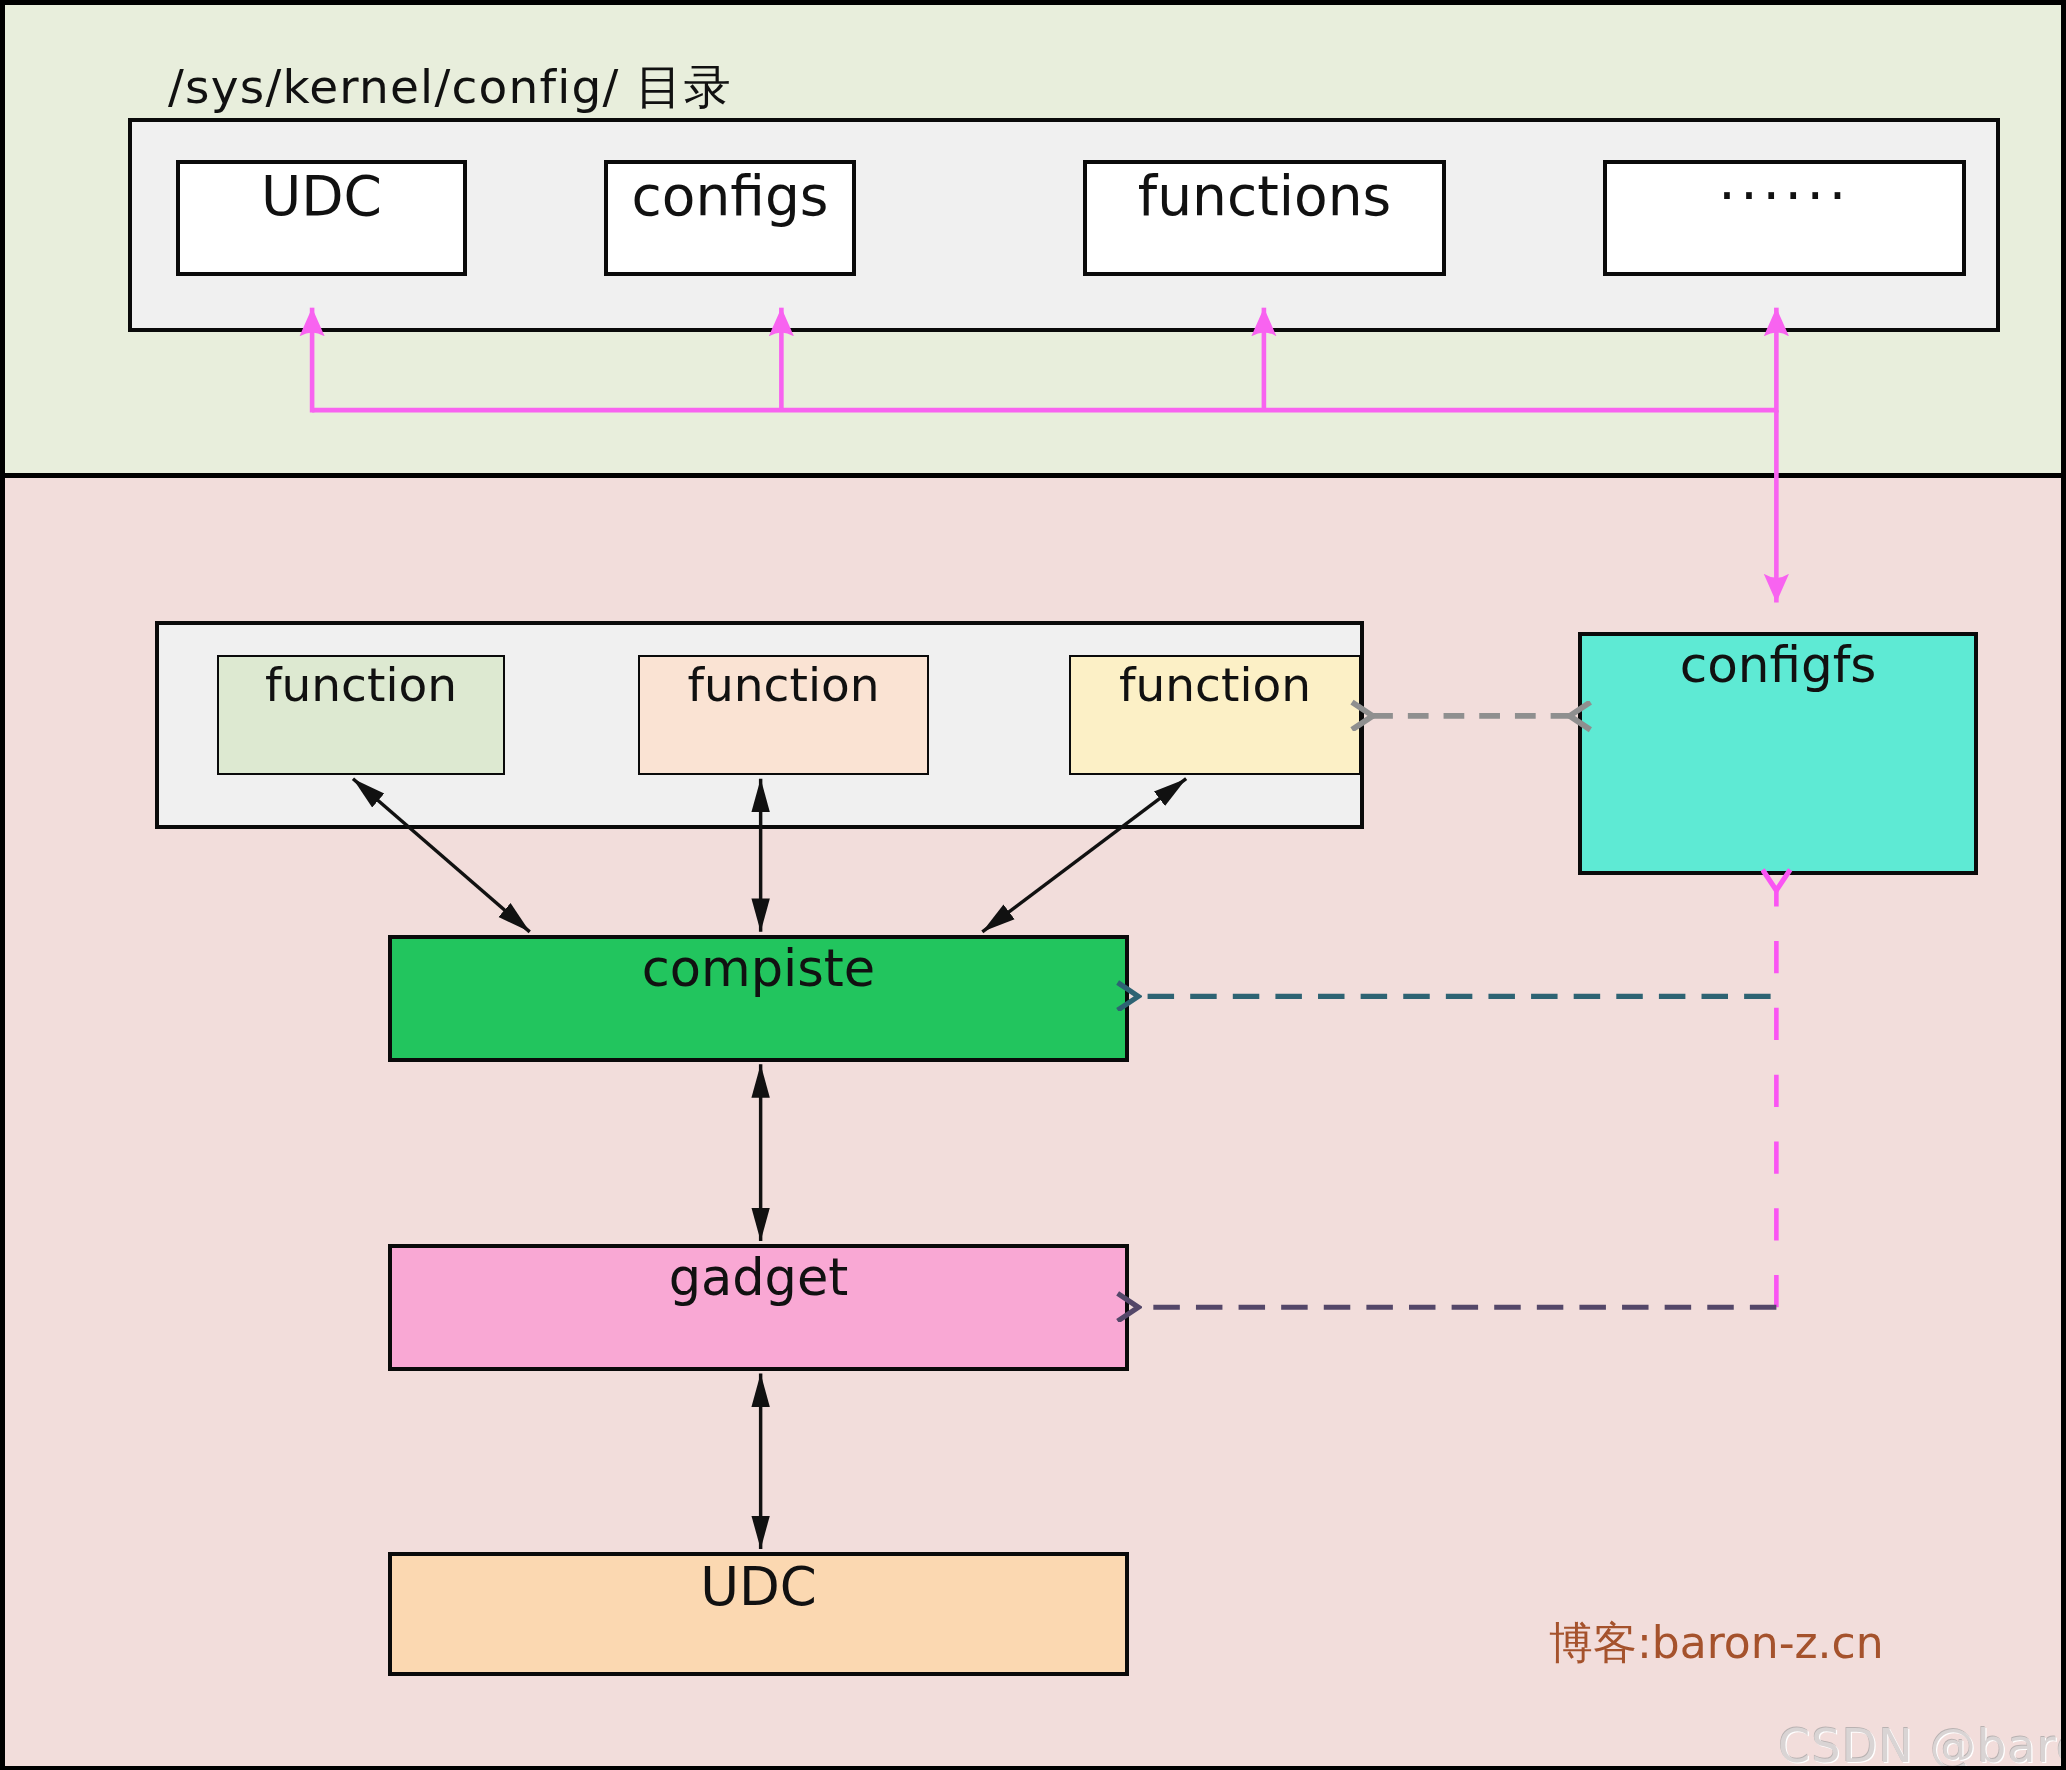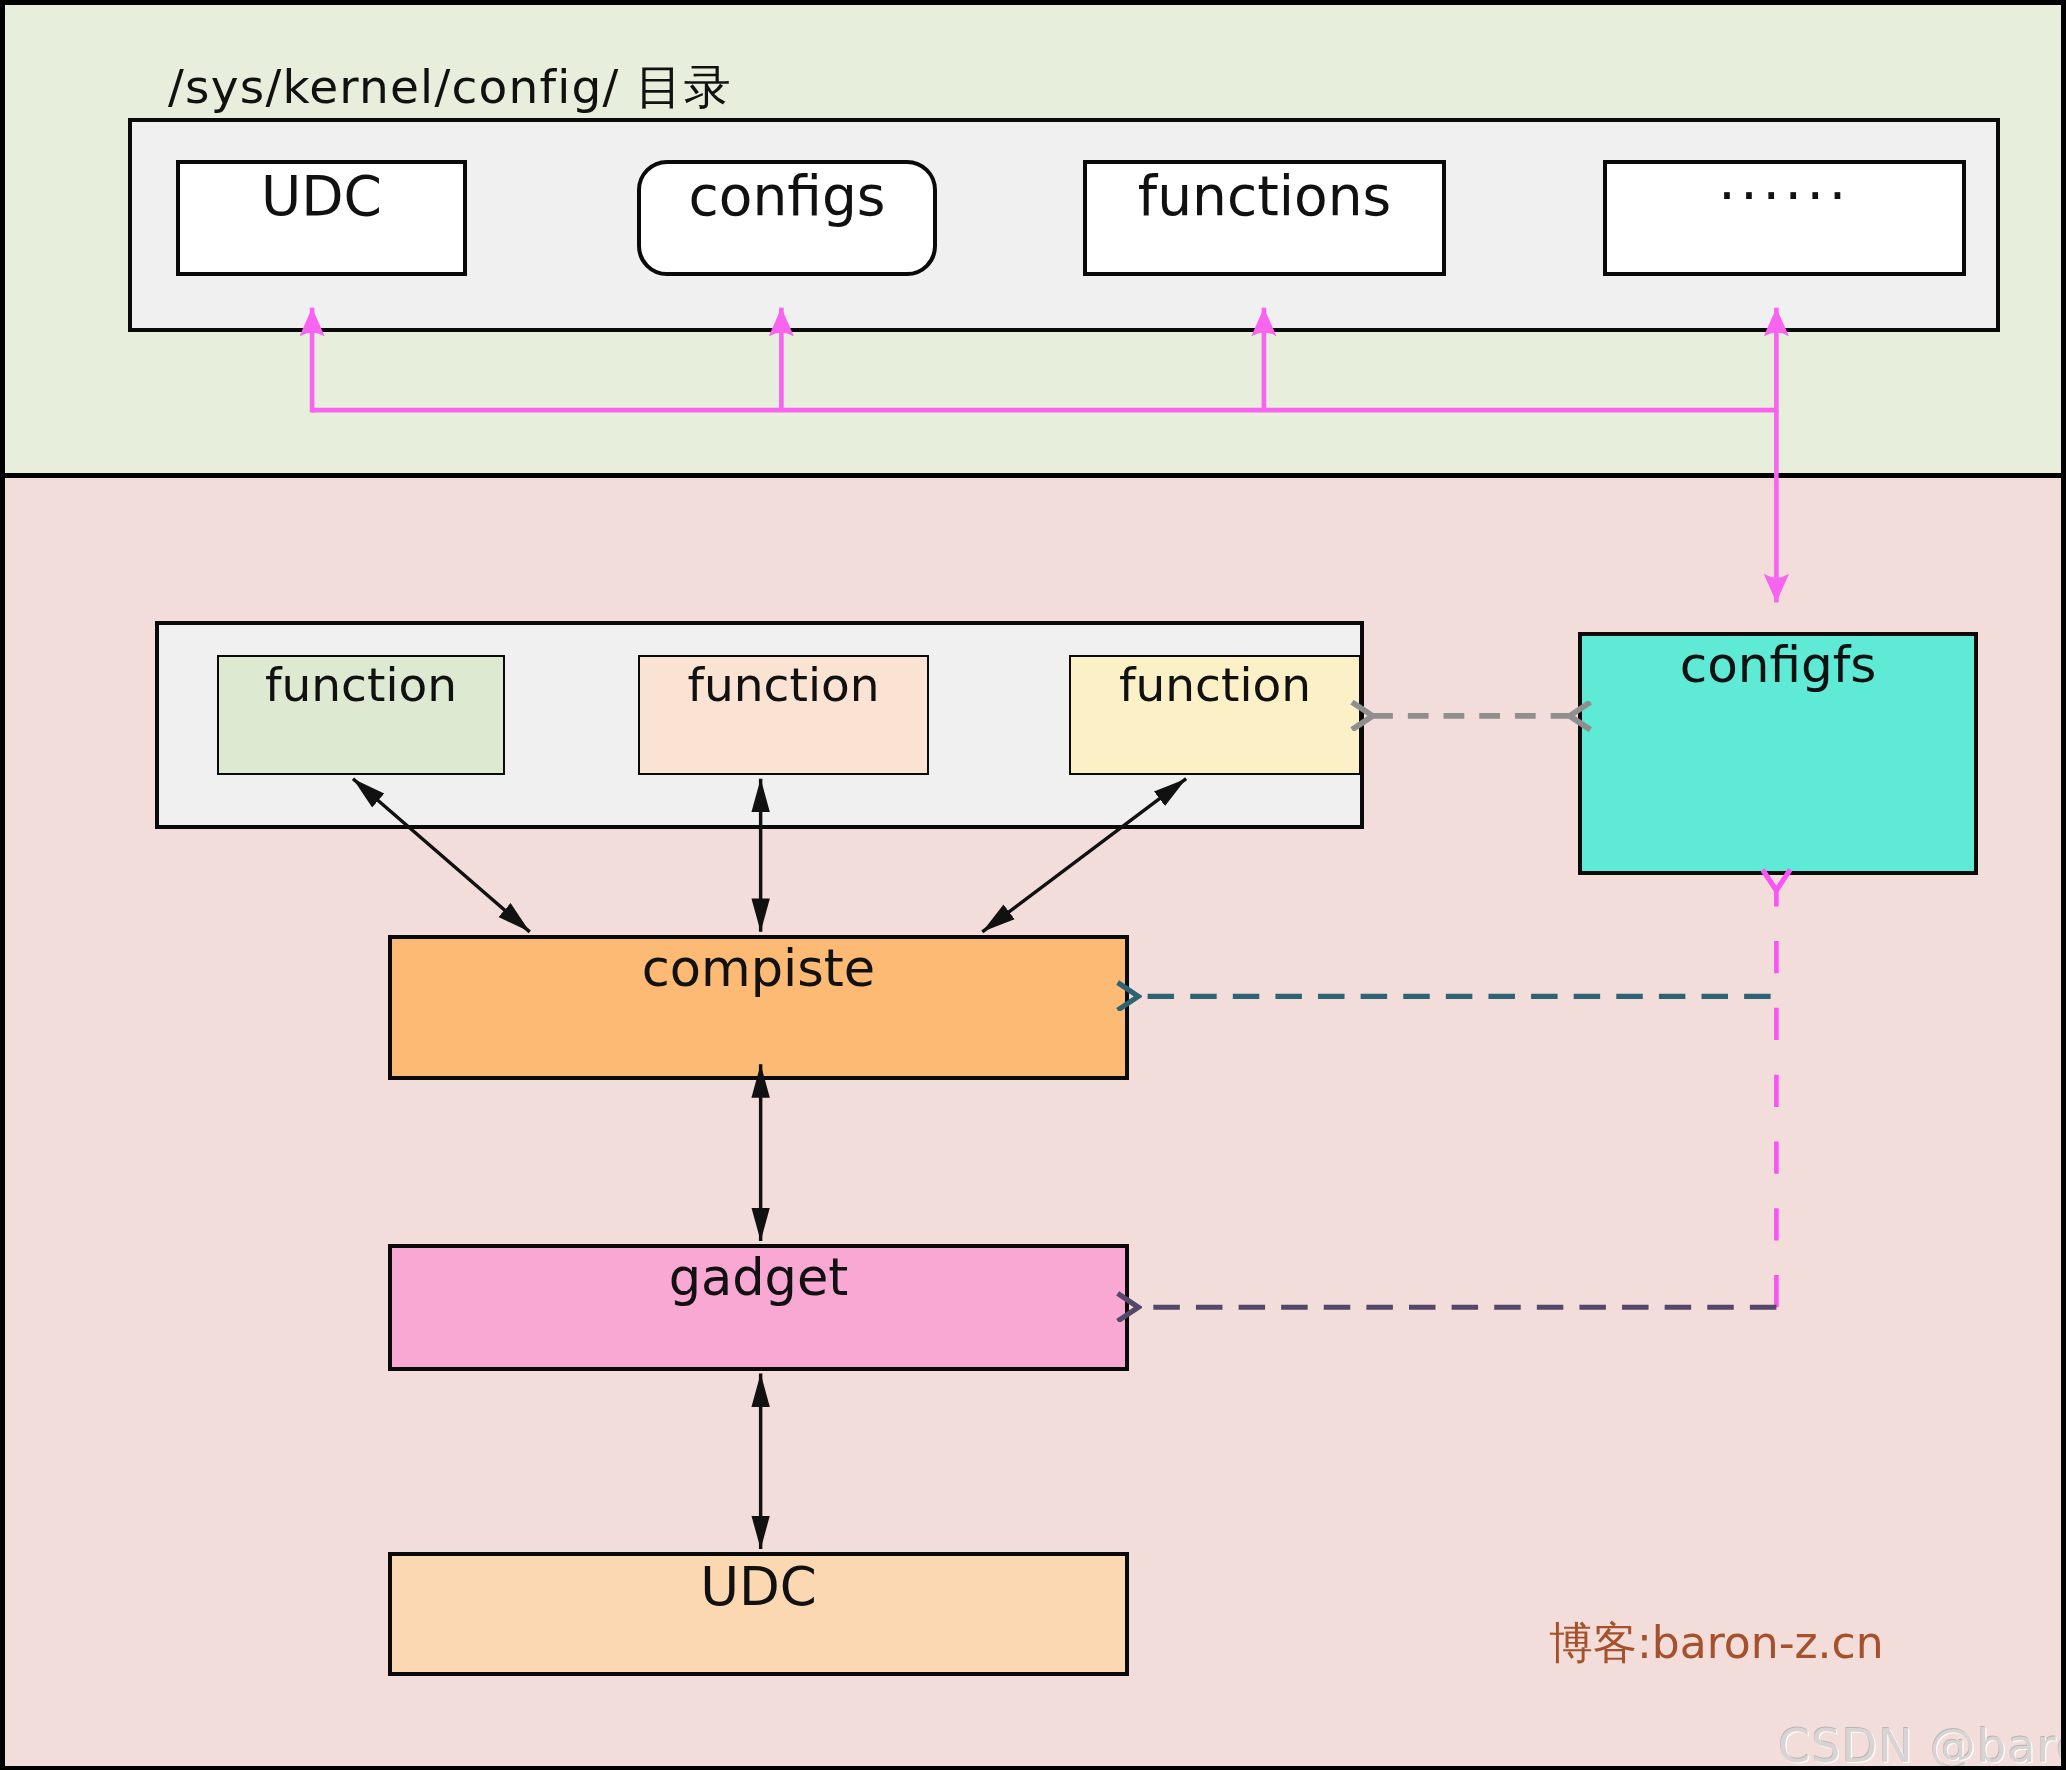--- a/index.html
+++ b/index.html
@@ -22,30 +22,30 @@
     display:flex;align-items:flex-start;justify-content:center;
     color:#111;
   }
   .title{
     position:absolute;left:151px;top:56px;font-size:47px;color:#111;
     white-space:nowrap;letter-spacing:1.2px;margin-left:17px;
   }
   .container1{left:128px;top:118px;width:1872px;height:214px;background:#f0f0f0;border-width:4.6px;}
   .wbox{background:#ffffff;border-width:4px;font-size:55px;}
   .wbox-udc{left:176px;top:160px;width:291px;height:116px;}
-  .wbox-configs{left:637px;top:160px;width:300px;height:116px;border-radius:30px;}
+  .wbox-configs{left:604px;top:160px;width:252px;height:116px;}
   .wbox-functions{left:1083px;top:160px;width:363px;height:116px;}
   .wbox-dots{left:1603px;top:160px;width:363px;height:116px;font-size:55px;letter-spacing:4.6px;}
   .fn-container{left:155px;top:621px;width:1209px;height:208px;background:#f0f0f0;border-width:4.6px;}
   .fnbox{border-width:2.9px;font-size:47px;margin-left:23px;}
   .fn-green{left:194px;top:655px;width:288px;height:120px;background:#dde9d1;}
   .fn-peach{left:615px;top:655px;width:291px;height:120px;background:#fae3d3;}
   .fn-yellow{left:1046px;top:655px;width:292px;height:120px;background:#fcf0c6;}
   .configfs{left:1578px;top:632px;width:400px;height:243px;background:#5eead4;font-size:50px;}
-  .compiste{left:388px;top:935px;width:741px;height:145px;background:#fdba74;font-size:51px;}
+  .compiste{left:388px;top:935px;width:741px;height:127px;background:#22c55e;font-size:51px;}
   .gadget{left:388px;top:1244px;width:741px;height:127px;background:#f9a8d4;font-size:51px;}
   .udc2{left:388px;top:1552px;width:741px;height:124px;background:#fbd8b1;font-size:53px;}
   .credits{
     position:absolute;left:1549px;top:1612px;color:#a5522c;font-size:44px;
     line-height:62px;white-space:nowrap;
   }
   .watermark{
     position:absolute;left:1778px;top:1719px;color:#d9d4d4;font-size:46px;
     white-space:nowrap;letter-spacing:1.2px;
     text-shadow:1.2px 1.2px 0.6px #ffffff,-0.6px -0.6px 0.6px #b9b2b2;

